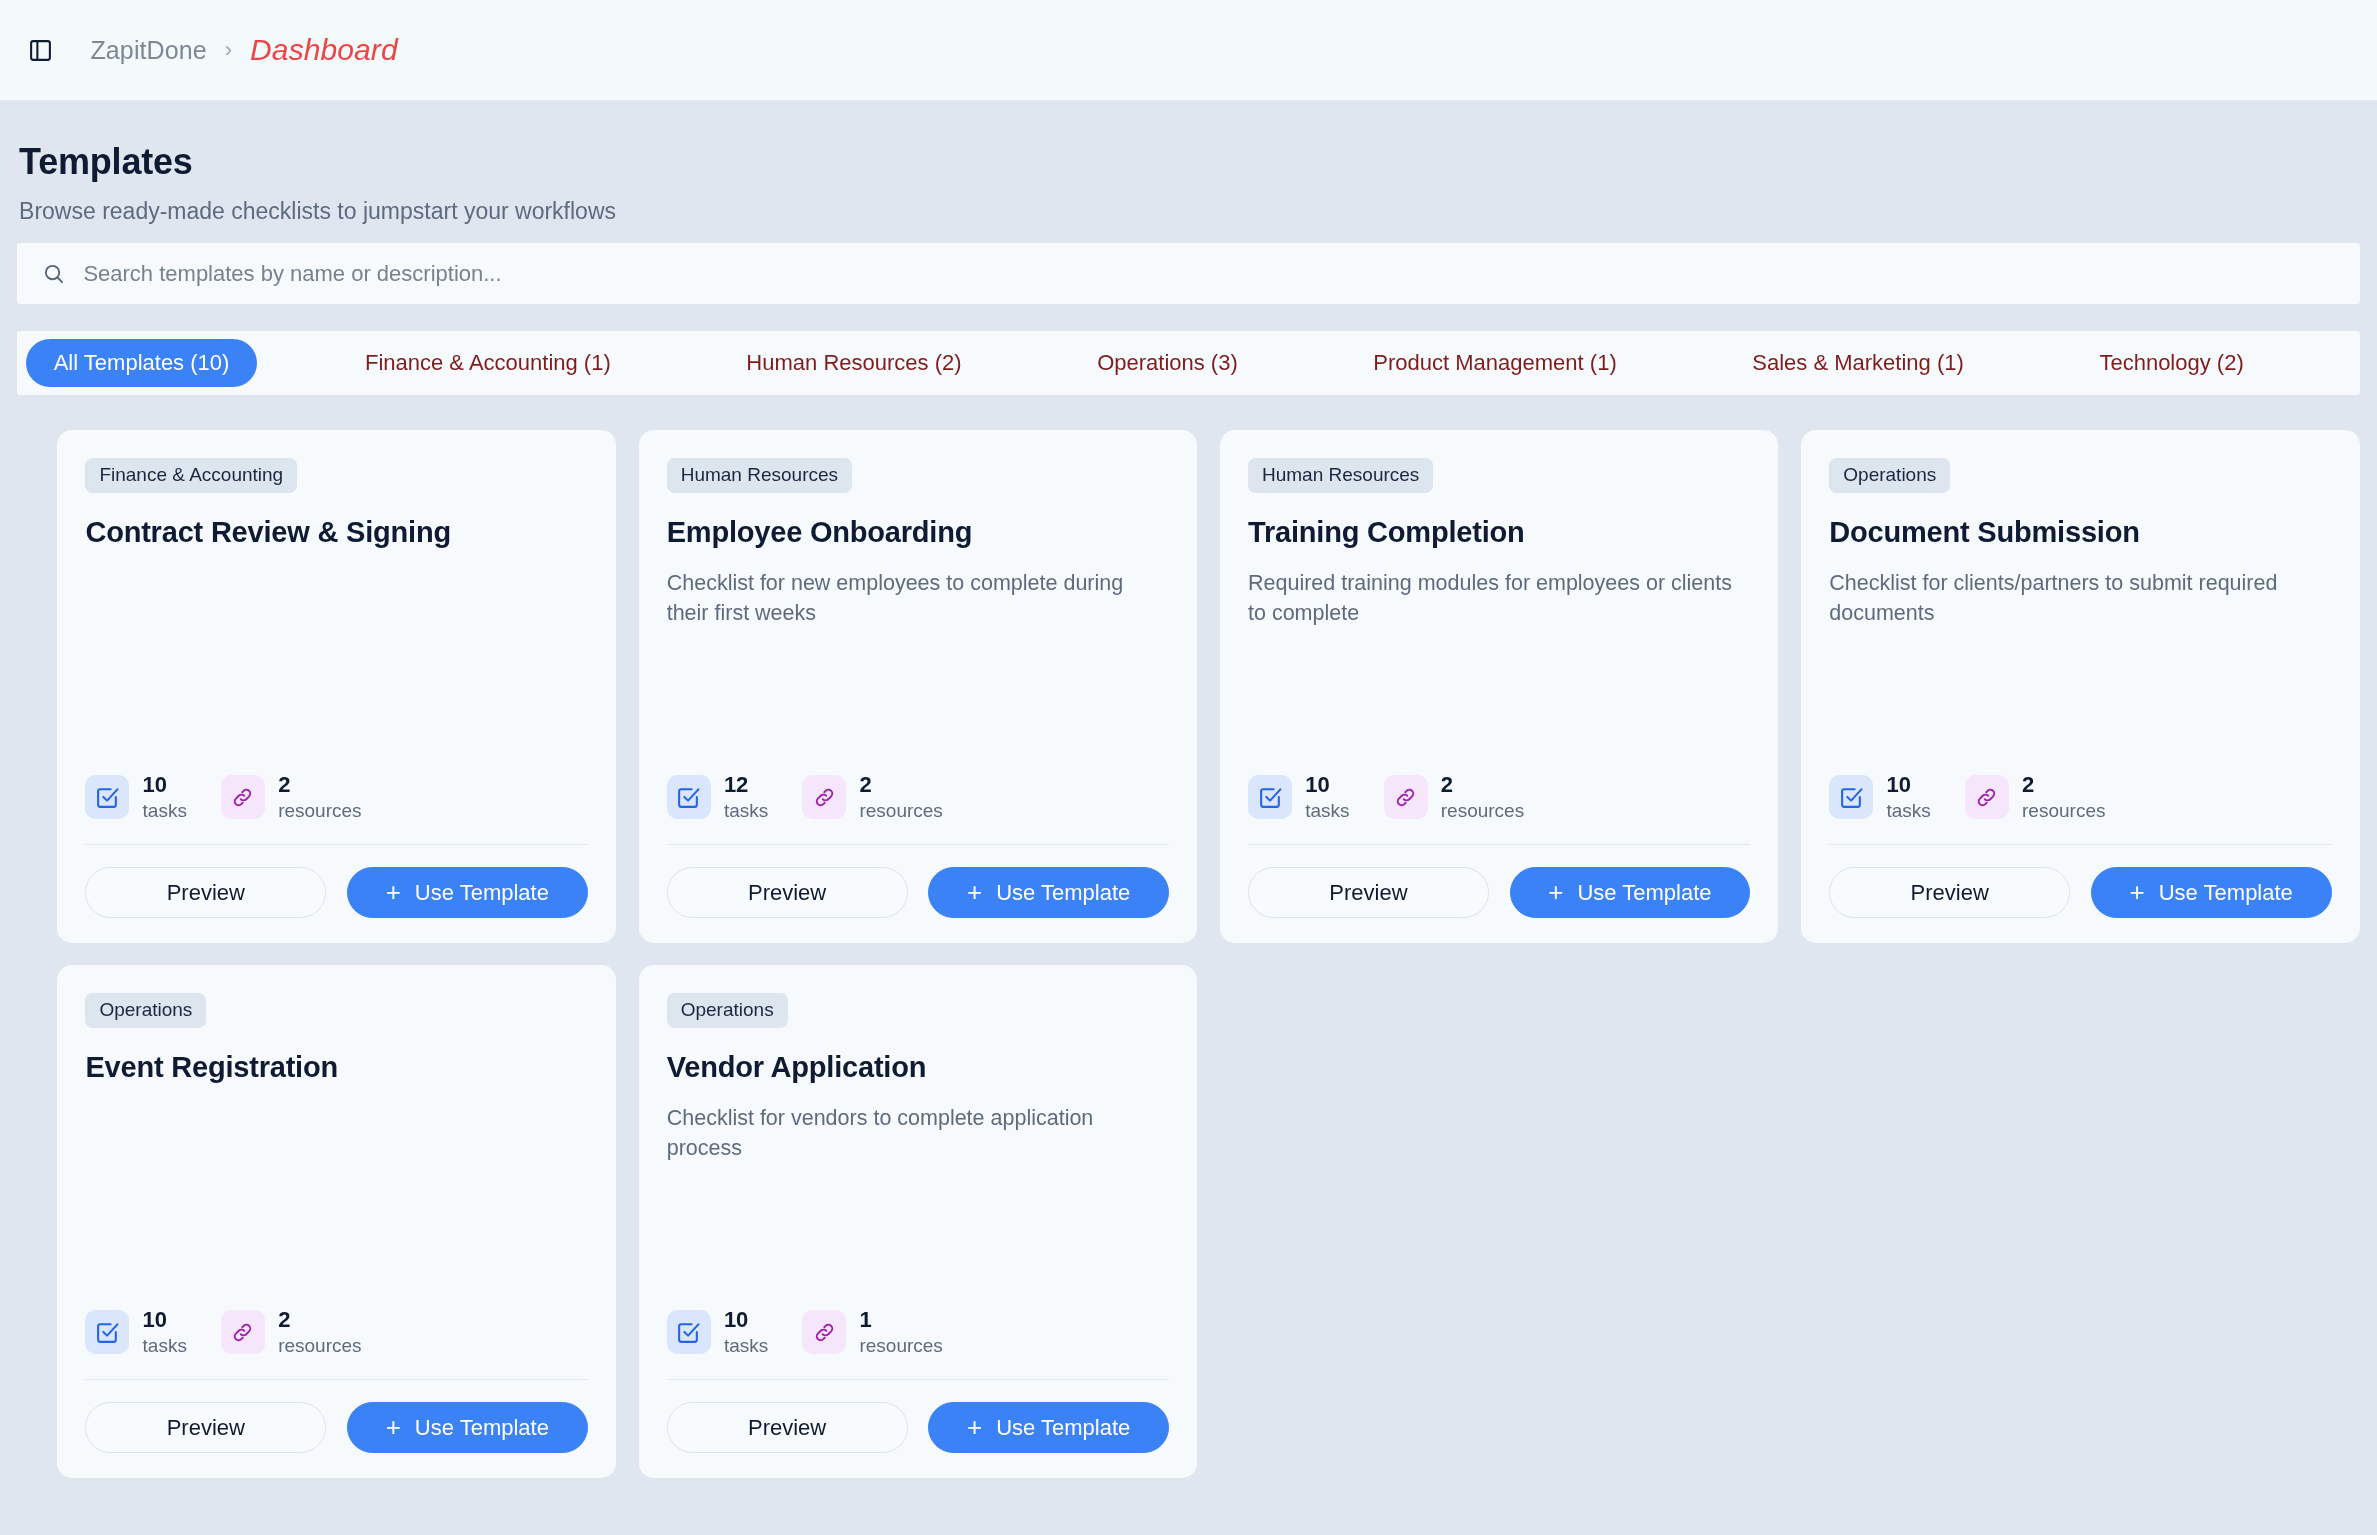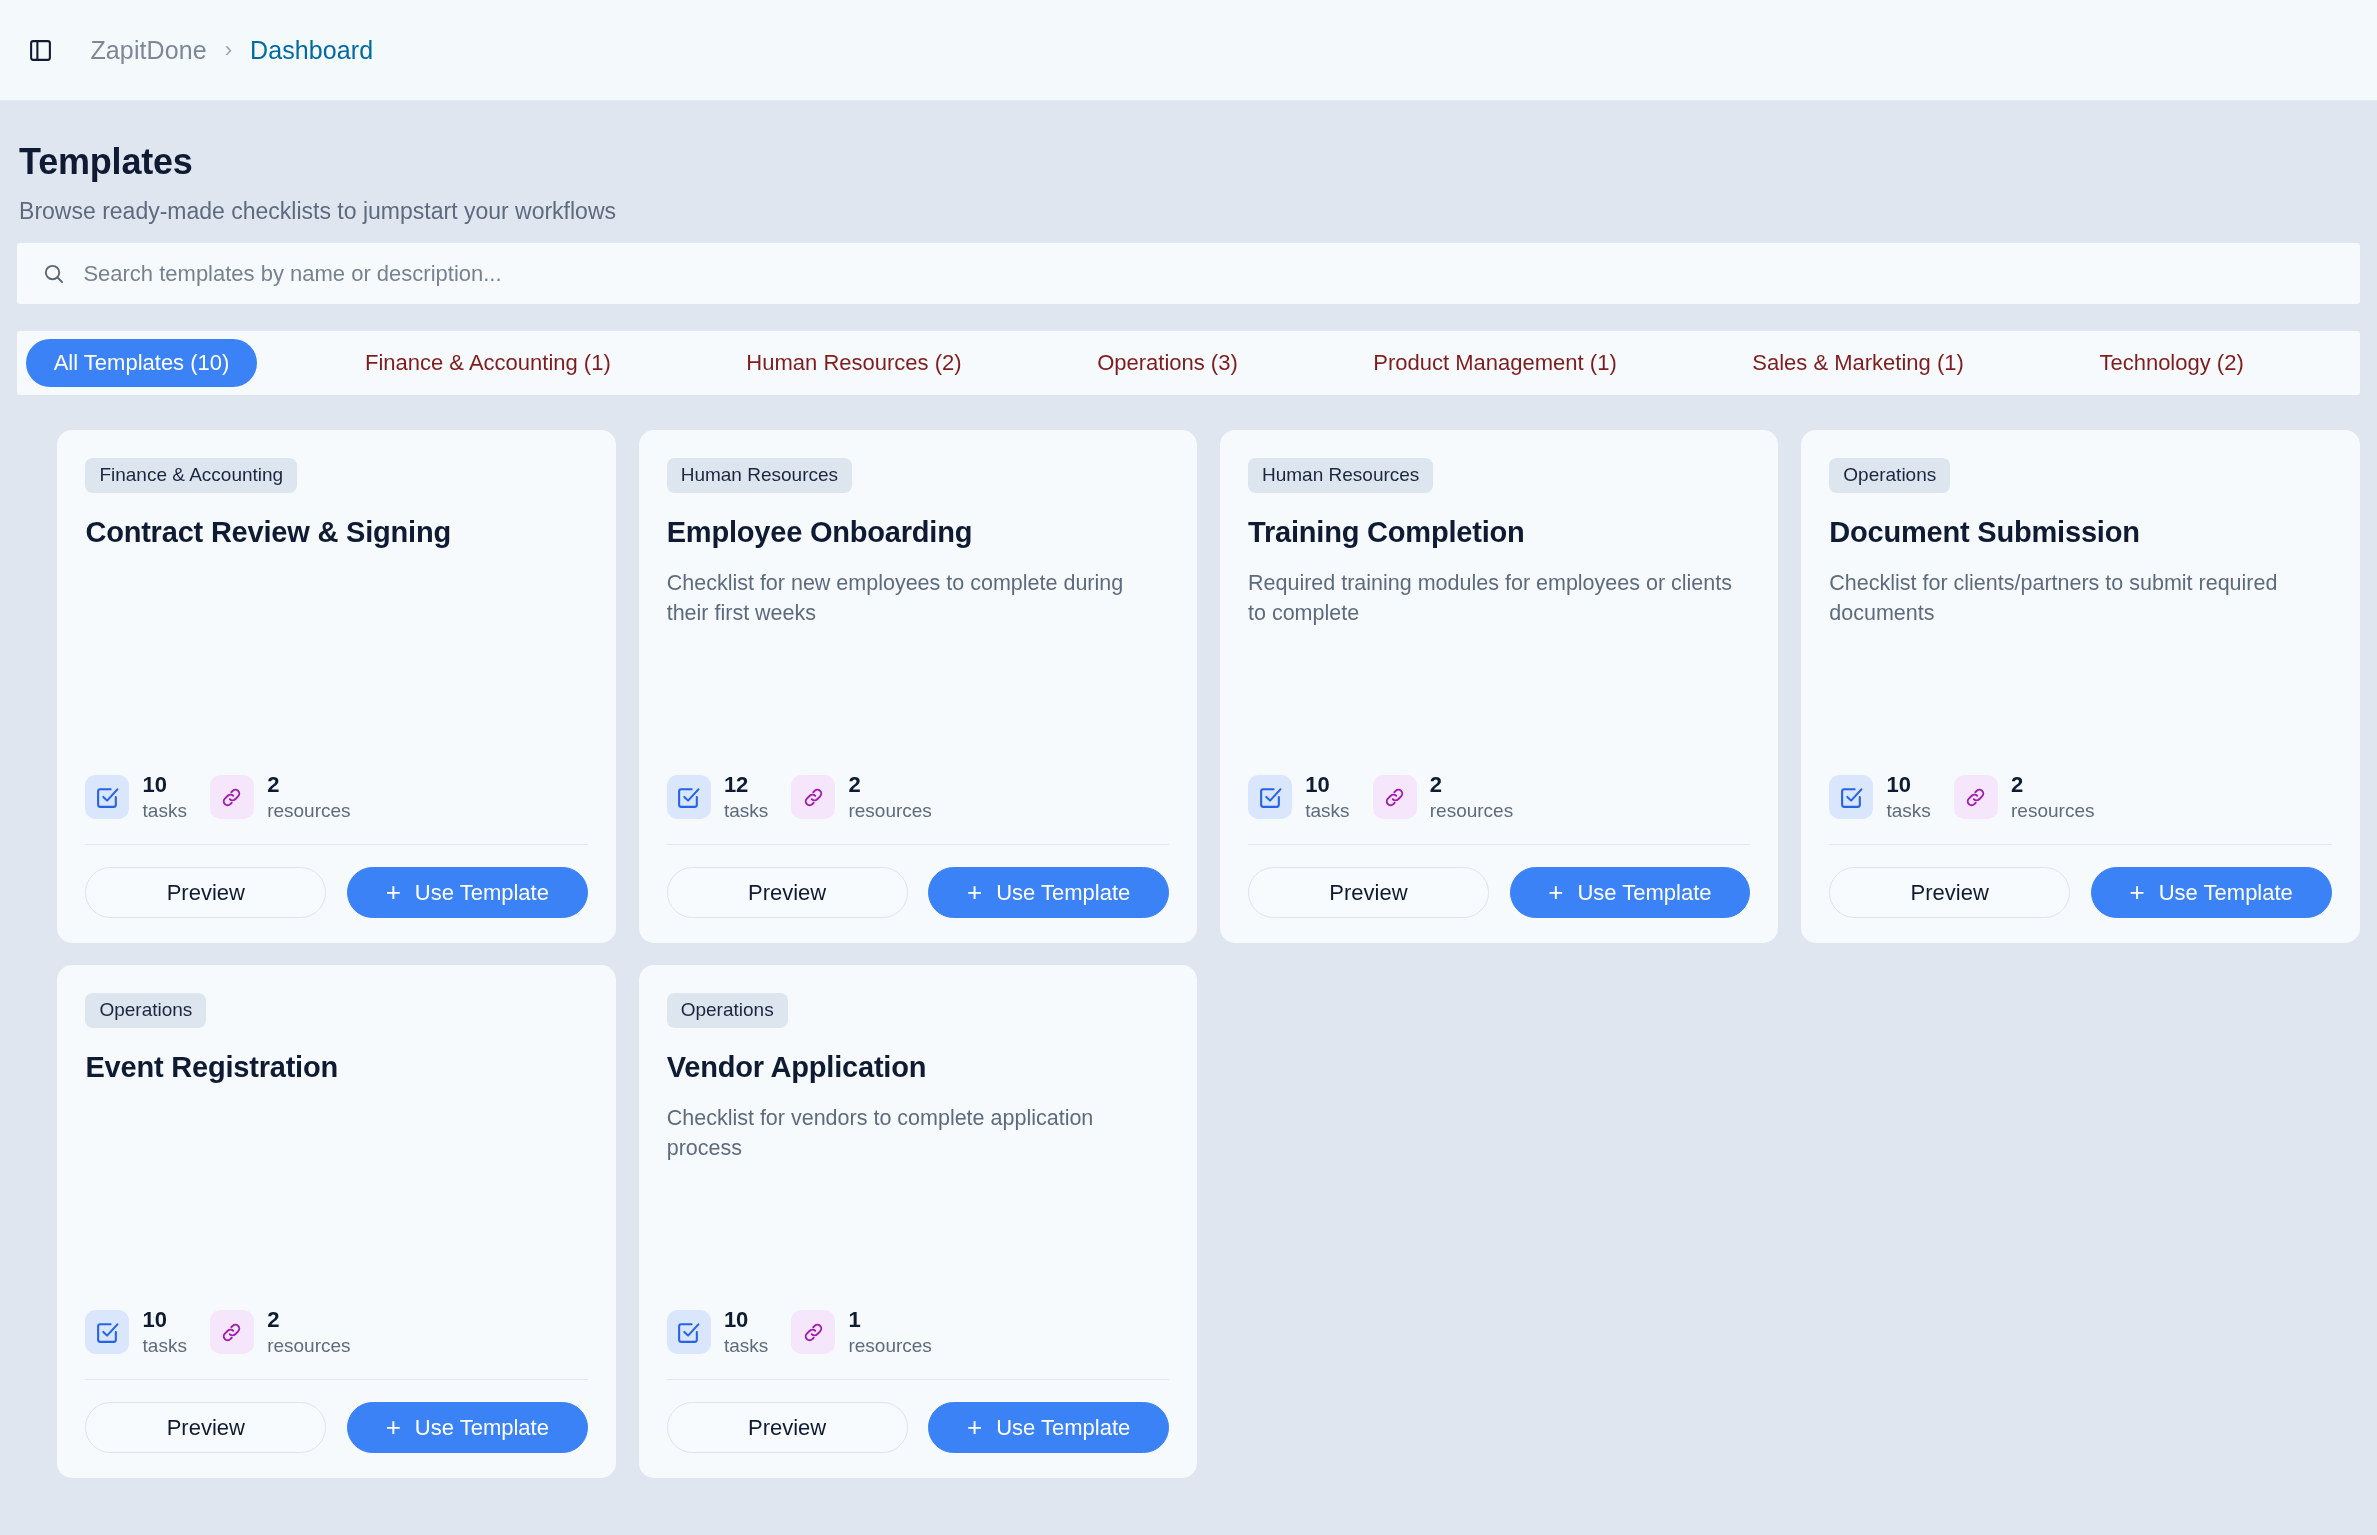--- a/index.html
+++ b/index.html
@@ -41,23 +41,24 @@
     color: #7d8796;
     cursor: pointer;
     letter-spacing: 0.1px;
   }
   .crumb-sep {
     font-size: 22px;
     color: #9aa4b2;
     line-height: 1;
   }
   .crumb-current {
-    font-size: 25px;
-    color: #0369a1;
+    font-size: 30px;
+    color: #ef4444;
     letter-spacing: 0.1px;
+    font-style: italic;
   }
 
   
   .page-wrap {
     padding: 0 17.4px;
   }
   .page-head {
     padding: 40px 0 0 0;
   }
   .page-title {
@@ -164,21 +165,21 @@
     margin-top: 19px;
     font-size: 21.5px;
     line-height: 1.42;
     color: #5e6b7e;
   }
   .spacer { flex: 1 1 auto; min-height: 33px; }
 
   .stats {
     display: flex;
     align-items: center;
-    gap: 23px;
+    gap: 34px;
     margin-bottom: 23px;
   }
   .stat {
     display: flex;
     align-items: center;
     gap: 13.2px;
   }
   .stat-icon {
     width: 44px; height: 44px;
     border-radius: 10.7px;

